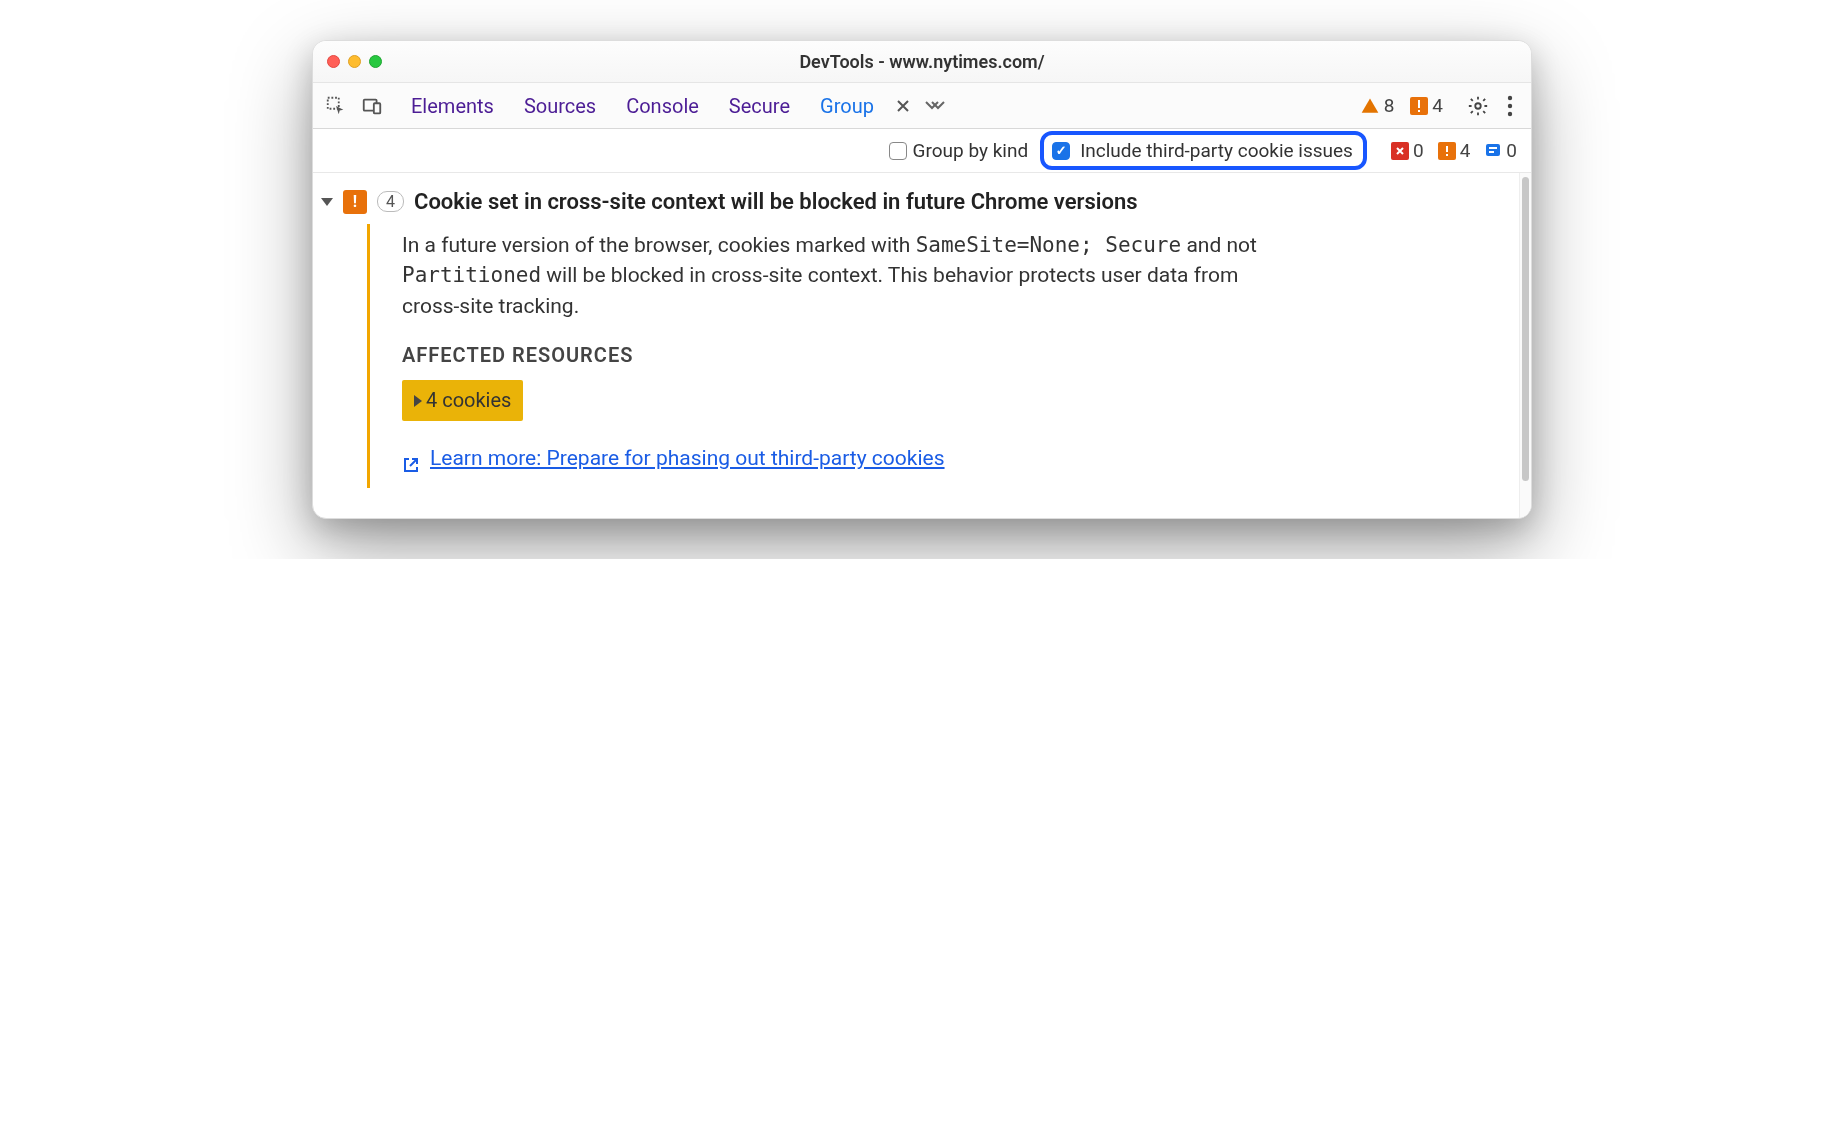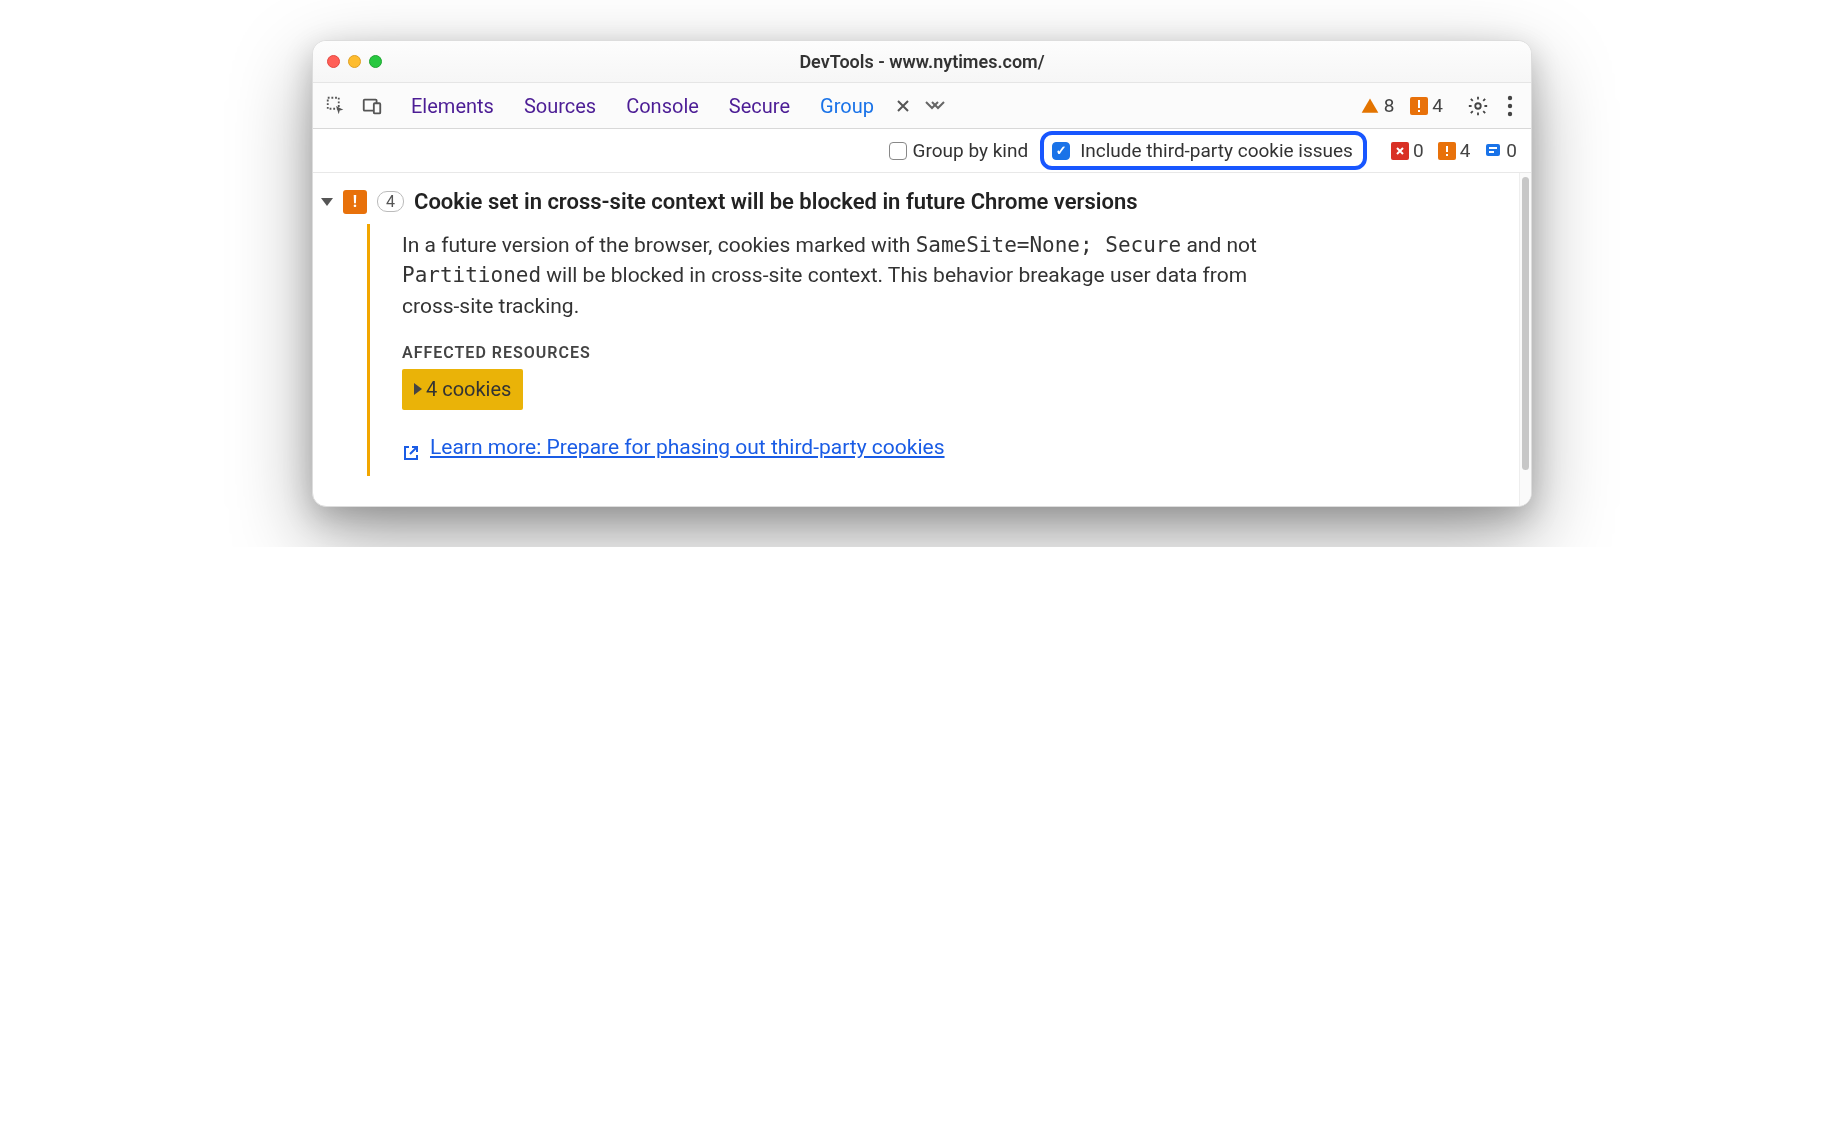--- a/index.html
+++ b/index.html
@@ -147,21 +147,21 @@
     margin-left: 46px;
     padding: 6px 4px 6px 32px;
     font-size: 21px;
     color: #333;
     line-height: 1.45;
     max-width: 920px;
   }
   .issue-body p { margin-bottom: 20px; }
   .mono { font-family: ui-monospace, Menlo, Consolas, monospace; }
   .section-label {
-    font-size: 16px; letter-spacing: 1px; color:#444; font-weight:600; margin: 6px 0 4px 0;
+    font-size: 20px; letter-spacing: 1px; color:#444; font-weight:600; margin: 6px 0 10px 0;
   }
   .resource-chip {
     display:inline-flex; align-items:center; gap:4px;
     background:#eab308; padding:6px 12px; border-radius:2px; font-size:20px; color:#333;
     cursor:pointer;
   }
   .caret-right { width:0;height:0;border-top:6px solid transparent;border-bottom:6px solid transparent;border-left:8px solid #444; }
   .learn-link {
     display:inline-flex; align-items:flex-end; gap:10px;
     color:#1a5ce5; text-decoration: underline; font-size:21px; margin-top:22px;
@@ -291,21 +291,21 @@
     <div class="scroll-area">
       <div class="issue-row">
         <span class="caret-down"></span>
         <span class="issue-icon">!</span>
         <span class="count-pill">4</span>
         <span class="issue-title">Cookie set in cross-site context will be blocked in future Chrome versions</span>
       </div>
 
       <div class="issue-body">
         <p>
-          <span>In a future version of the browser, cookies marked with </span><span class="mono">SameSite=None; Secure</span><span> and not </span><span class="mono">Partitioned</span><span> will be blocked in cross-site context. This behavior breakage user data from cross-site tracking.</span>
+          <span>In a future version of the browser, cookies marked with </span><span class="mono">SameSite=None; Secure</span><span> and not </span><span class="mono">Partitioned</span><span> will be blocked in cross-site context. This behavior protects user data from cross-site tracking.</span>
         </p>
 
         <div class="section-label">AFFECTED RESOURCES</div>
         <div class="resource-chip">
           <span class="caret-right"></span>
           <span>4 cookies</span>
         </div>
 
         <div>
           <a class="learn-link">

